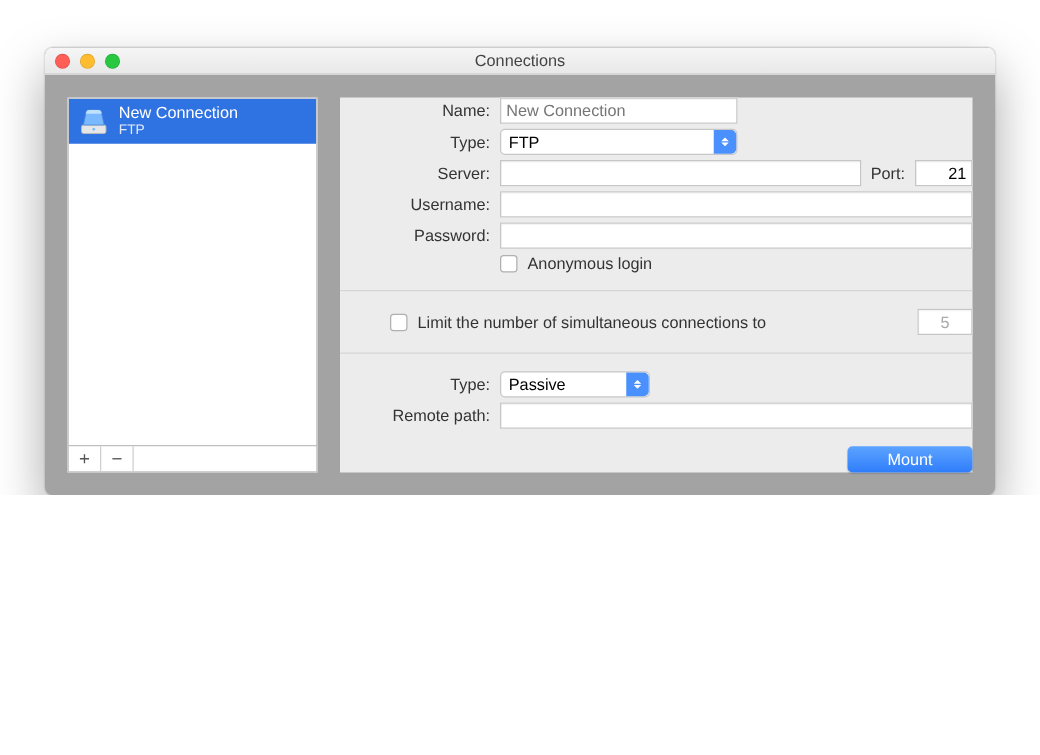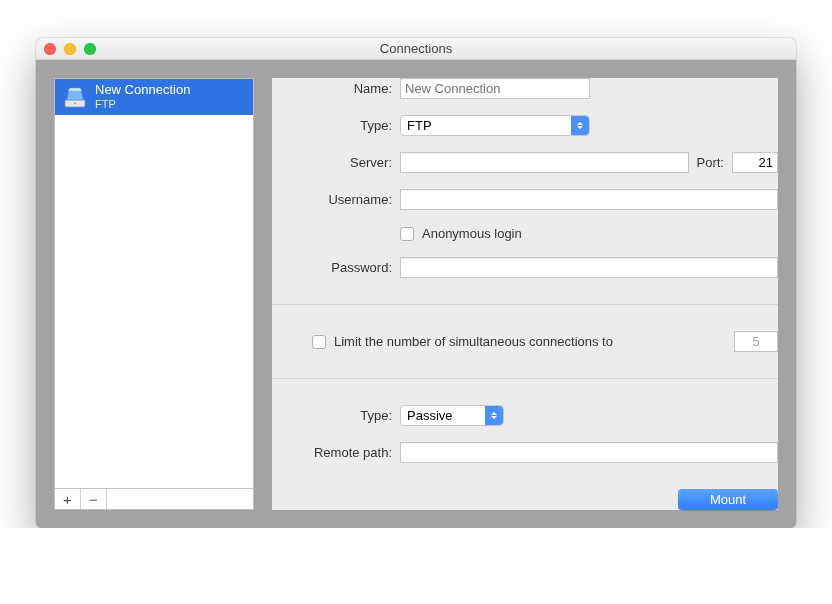--- a/index.html
+++ b/index.html
@@ -110,21 +110,21 @@
     align-items: center;
     gap: 10px;
     padding: 2px 0 10px 0;
     border-bottom: 1px solid #d5d5d5;
     margin-bottom: 14px;
   }
   .section-header .title { font-weight: 600; font-size: 13px; color: #333; }
   .big-drive-icon { width: 30px; height: 30px; }
   .big-drive-icon svg { width:100%; height:100%; display:block;}
 
-  .form { display: flex; flex-direction: column; gap: 16px; }
+  .form { display: flex; flex-direction: column; gap: 4px; }
   .row { display: flex; align-items: center; gap: 8px; }
   .label {
     width: 120px;
     text-align: right;
     color: #333;
     font-size: 13px;
   }
   .field { flex: 1; display:flex; align-items:center; gap:8px; }
 
   input[type=text], input[type=password] {
@@ -270,49 +270,49 @@
         </div>
 
         <div class="row">
           <div class="label">Username:</div>
           <div class="field">
             <input type="text" class="w-full" value="" style="">
           </div>
         </div>
 
         <div class="row">
+          <div class="label">Password:</div>
+          <div class="field">
+            <input type="password" class="w-full" value="" style="">
+          </div>
+        </div>
+
+        <div class="row">
           <div class="label"></div>
           <div class="field">
             <span class="checkbox"></span>
             <span class="cb-label">Anonymous login</span>
-          </div>
-        </div>
-
-        <div class="row">
-          <div class="label">Password:</div>
-          <div class="field">
-            <input type="password" class="w-full" value="" style="">
           </div>
         </div>
 
         <div class="divider"></div>
 
         <div class="row" style="padding-left:40px">
           <span class="checkbox"></span>
           <span class="cb-label">Limit the number of simultaneous connections to</span>
           <div style="flex:1"></div>
           <input type="text" class="simul-input" disabled="" value="5" style="">
         </div>
 
         <div class="divider"></div>
 
         <div class="row">
           <div class="label">Type:</div>
           <div class="field">
-            <div class="select" style="width:104px">
+            <div class="select" style="width:120px">
               <span>Passive</span>
               <span class="caret"></span>
             </div>
           </div>
         </div>
 
         <div class="row">
           <div class="label">Remote path:</div>
           <div class="field">
             <input type="text" class="w-full" value="" style="">

